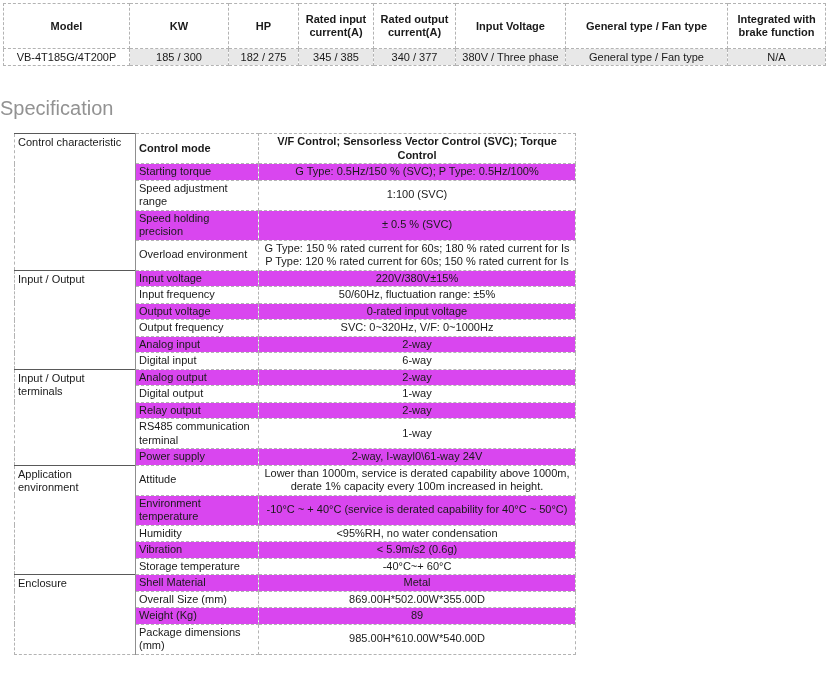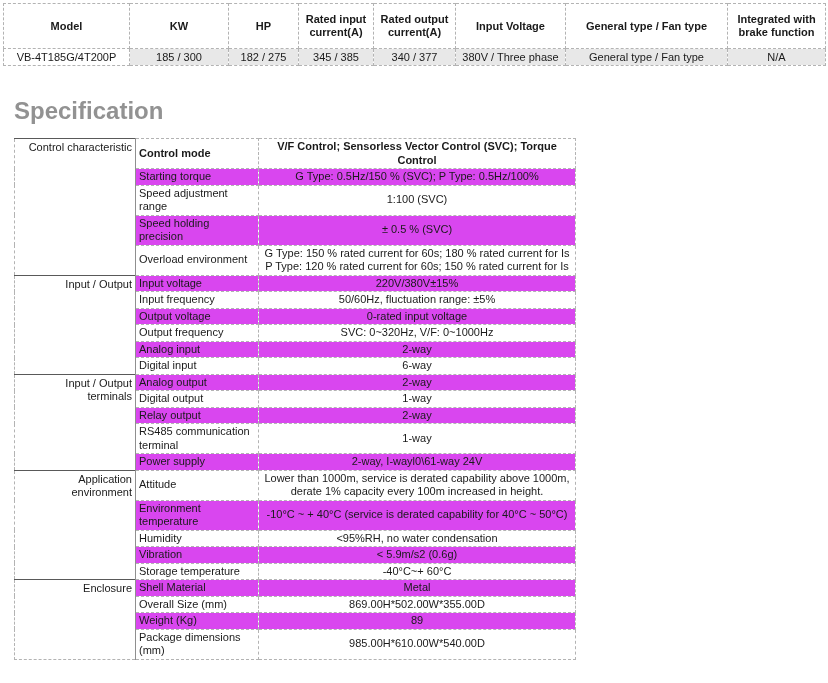--- a/index.html
+++ b/index.html
@@ -17,33 +17,33 @@
     text-align:center;vertical-align:middle;
     overflow:hidden;
   }
   #model-table th{font-weight:bold;height:42px;background:#ffffff;}
   #model-table td{height:14px;}
   #model-table td.g{background:#e8e8e8;}
   #model-table td.w{background:#ffffff;}
   #model-table td.solid-b{border-bottom:1px solid #6e6e6e;}
   
   #spec-title{
-    margin:31px 0 13px 14px;
-    font-size:24px;font-weight:bold;color:#929292;
+    margin:31px 0 13px 0;
+    font-size:20px;font-weight:normal;color:#929292;
     letter-spacing:0px;
   }
   
   #spec-table{width:561px;margin:0 0 0 14px;}
   #spec-table td{
     border:1px dashed #b3b3b3;
     padding:1px 3px;line-height:13.5px;
     vertical-align:middle;overflow:hidden;
   }
   #spec-table td.cat{
-    text-align:right;vertical-align:top;background:#ffffff;
+    text-align:left;vertical-align:top;background:#ffffff;
     border-top:1px solid #595959;
     border-right:1px solid #8f8f8f;
     padding-top:2px;
   }
   #spec-table td.lbl{text-align:left;}
   #spec-table td.val{text-align:center;white-space:pre-line;}
   #spec-table td.g{background:#d946ef;}
   #spec-table td.w{background:#ffffff;}
   #spec-table td.b{font-weight:bold;}
 </style>

